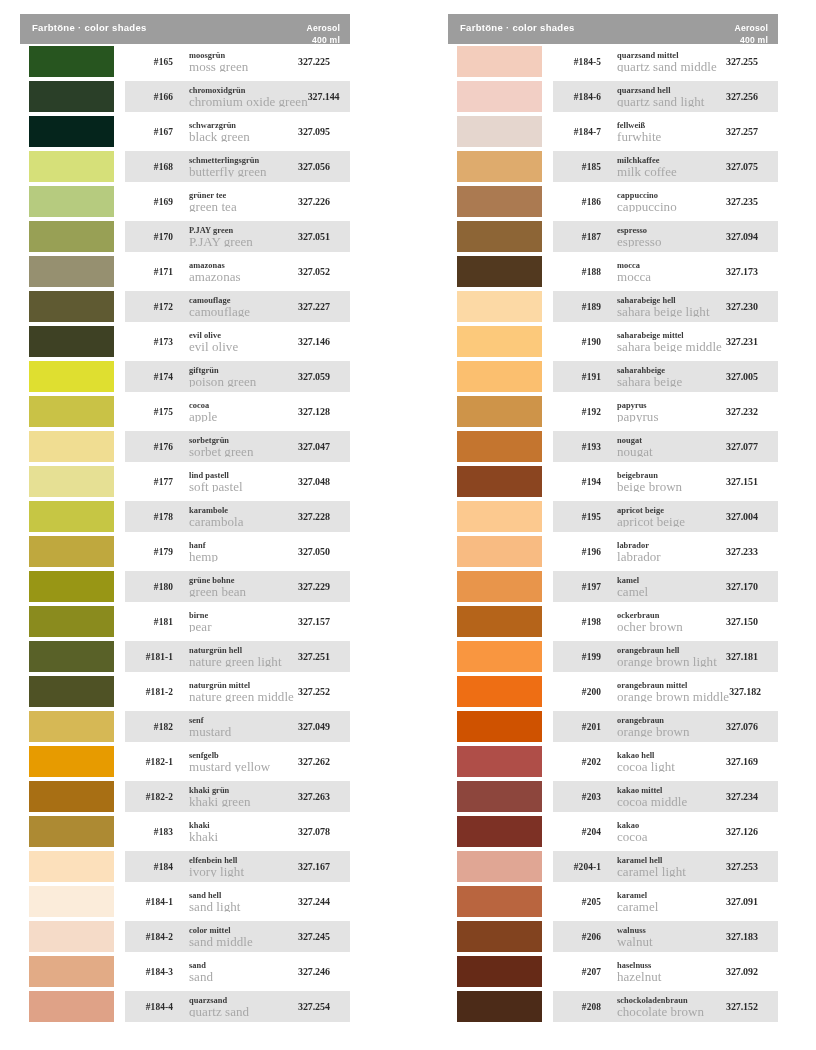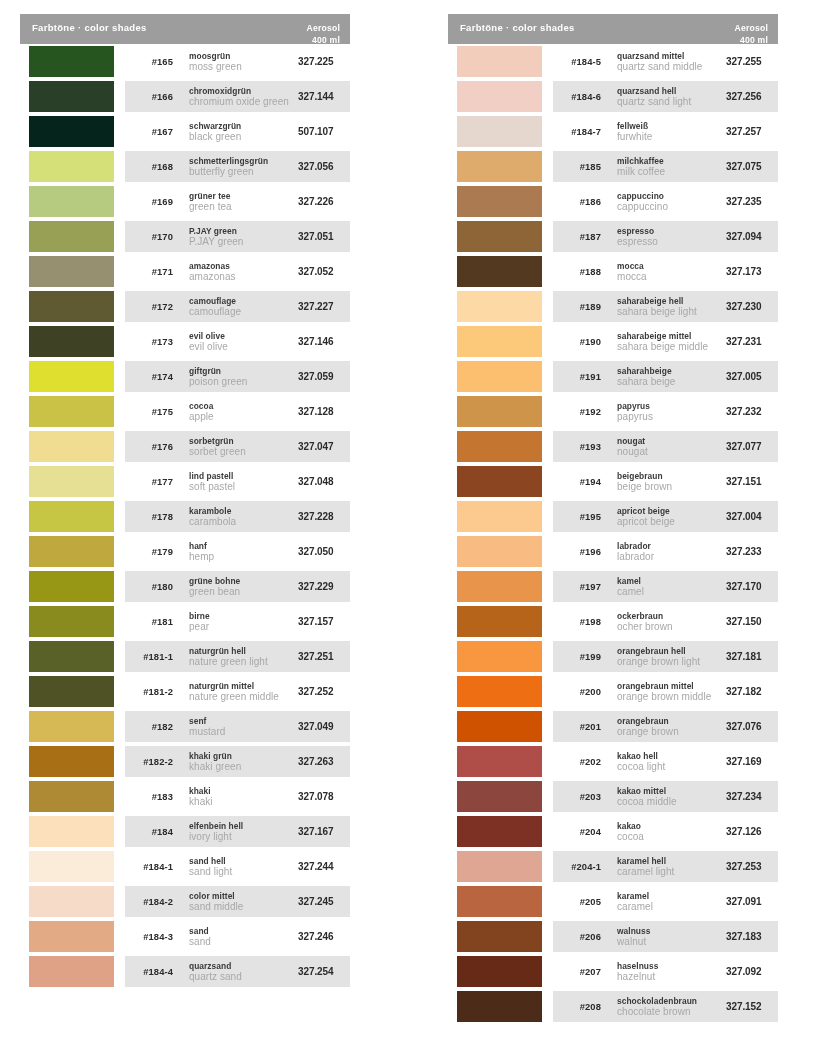--- a/index.html
+++ b/index.html
@@ -53,21 +53,21 @@
     top: 9px;
     text-align: right;
     color: #ffffff;
     font-size: 8.6px;
     font-weight: bold;
     line-height: 11.5px;
     letter-spacing: 0.2px;
   }
 
   
-  .rows { position: relative; }
+  .rows { position: relative; font-family: Liberation Serif, serif; }
 
   .row {
     position: relative;
     height: 35px;
     display: flex;
     align-items: stretch;
   }
 
   
   .row-band {
@@ -115,21 +115,21 @@
     overflow: hidden;
   }
   .name-de {
     font-size: 8.4px;
     font-weight: bold;
     color: #3a3a3a;
     white-space: nowrap;
     letter-spacing: 0.05px;
   }
   .name-en {
-    font-size: 10px;
+    font-size: 13px;
     color: #a8a8a8;
     white-space: nowrap;
     letter-spacing: 0.05px;
   }
 
   .artnum {
     flex: 0 0 52px;
     text-align: left;
     font-size: 10px;
     font-weight: bold;
@@ -179,21 +179,21 @@
           </div>
           <div class="row">
             <div class="row-band"></div>
             <div class="swatch" style="background: rgb(5, 37, 28);"></div>
             <div class="row-body">
               <div class="code">#167</div>
               <div class="names">
                 <div class="name-de">schwarzgrün</div>
                 <div class="name-en">black green</div>
               </div>
-              <div class="artnum">507.107</div>
+              <div class="artnum">327.095</div>
             </div>
           </div>
           <div class="row alt">
             <div class="row-band"></div>
             <div class="swatch" style="background: rgb(214, 224, 121);"></div>
             <div class="row-body">
               <div class="code">#168</div>
               <div class="names">
                 <div class="name-de">schmetterlingsgrün</div>
                 <div class="name-en">butterfly green</div>
@@ -384,20 +384,32 @@
           <div class="row alt">
             <div class="row-band"></div>
             <div class="swatch" style="background: rgb(214, 184, 85);"></div>
             <div class="row-body">
               <div class="code">#182</div>
               <div class="names">
                 <div class="name-de">senf</div>
                 <div class="name-en">mustard</div>
               </div>
               <div class="artnum">327.049</div>
+            </div>
+          </div>
+          <div class="row">
+            <div class="row-band"></div>
+            <div class="swatch" style="background: rgb(231, 155, 0);"></div>
+            <div class="row-body">
+              <div class="code">#182-1</div>
+              <div class="names">
+                <div class="name-de">senfgelb</div>
+                <div class="name-en">mustard yellow</div>
+              </div>
+              <div class="artnum">327.262</div>
             </div>
           </div>
           <div class="row alt">
             <div class="row-band"></div>
             <div class="swatch" style="background: rgb(168, 111, 20);"></div>
             <div class="row-body">
               <div class="code">#182-2</div>
               <div class="names">
                 <div class="name-de">khaki grün</div>
                 <div class="name-en">khaki green</div>

